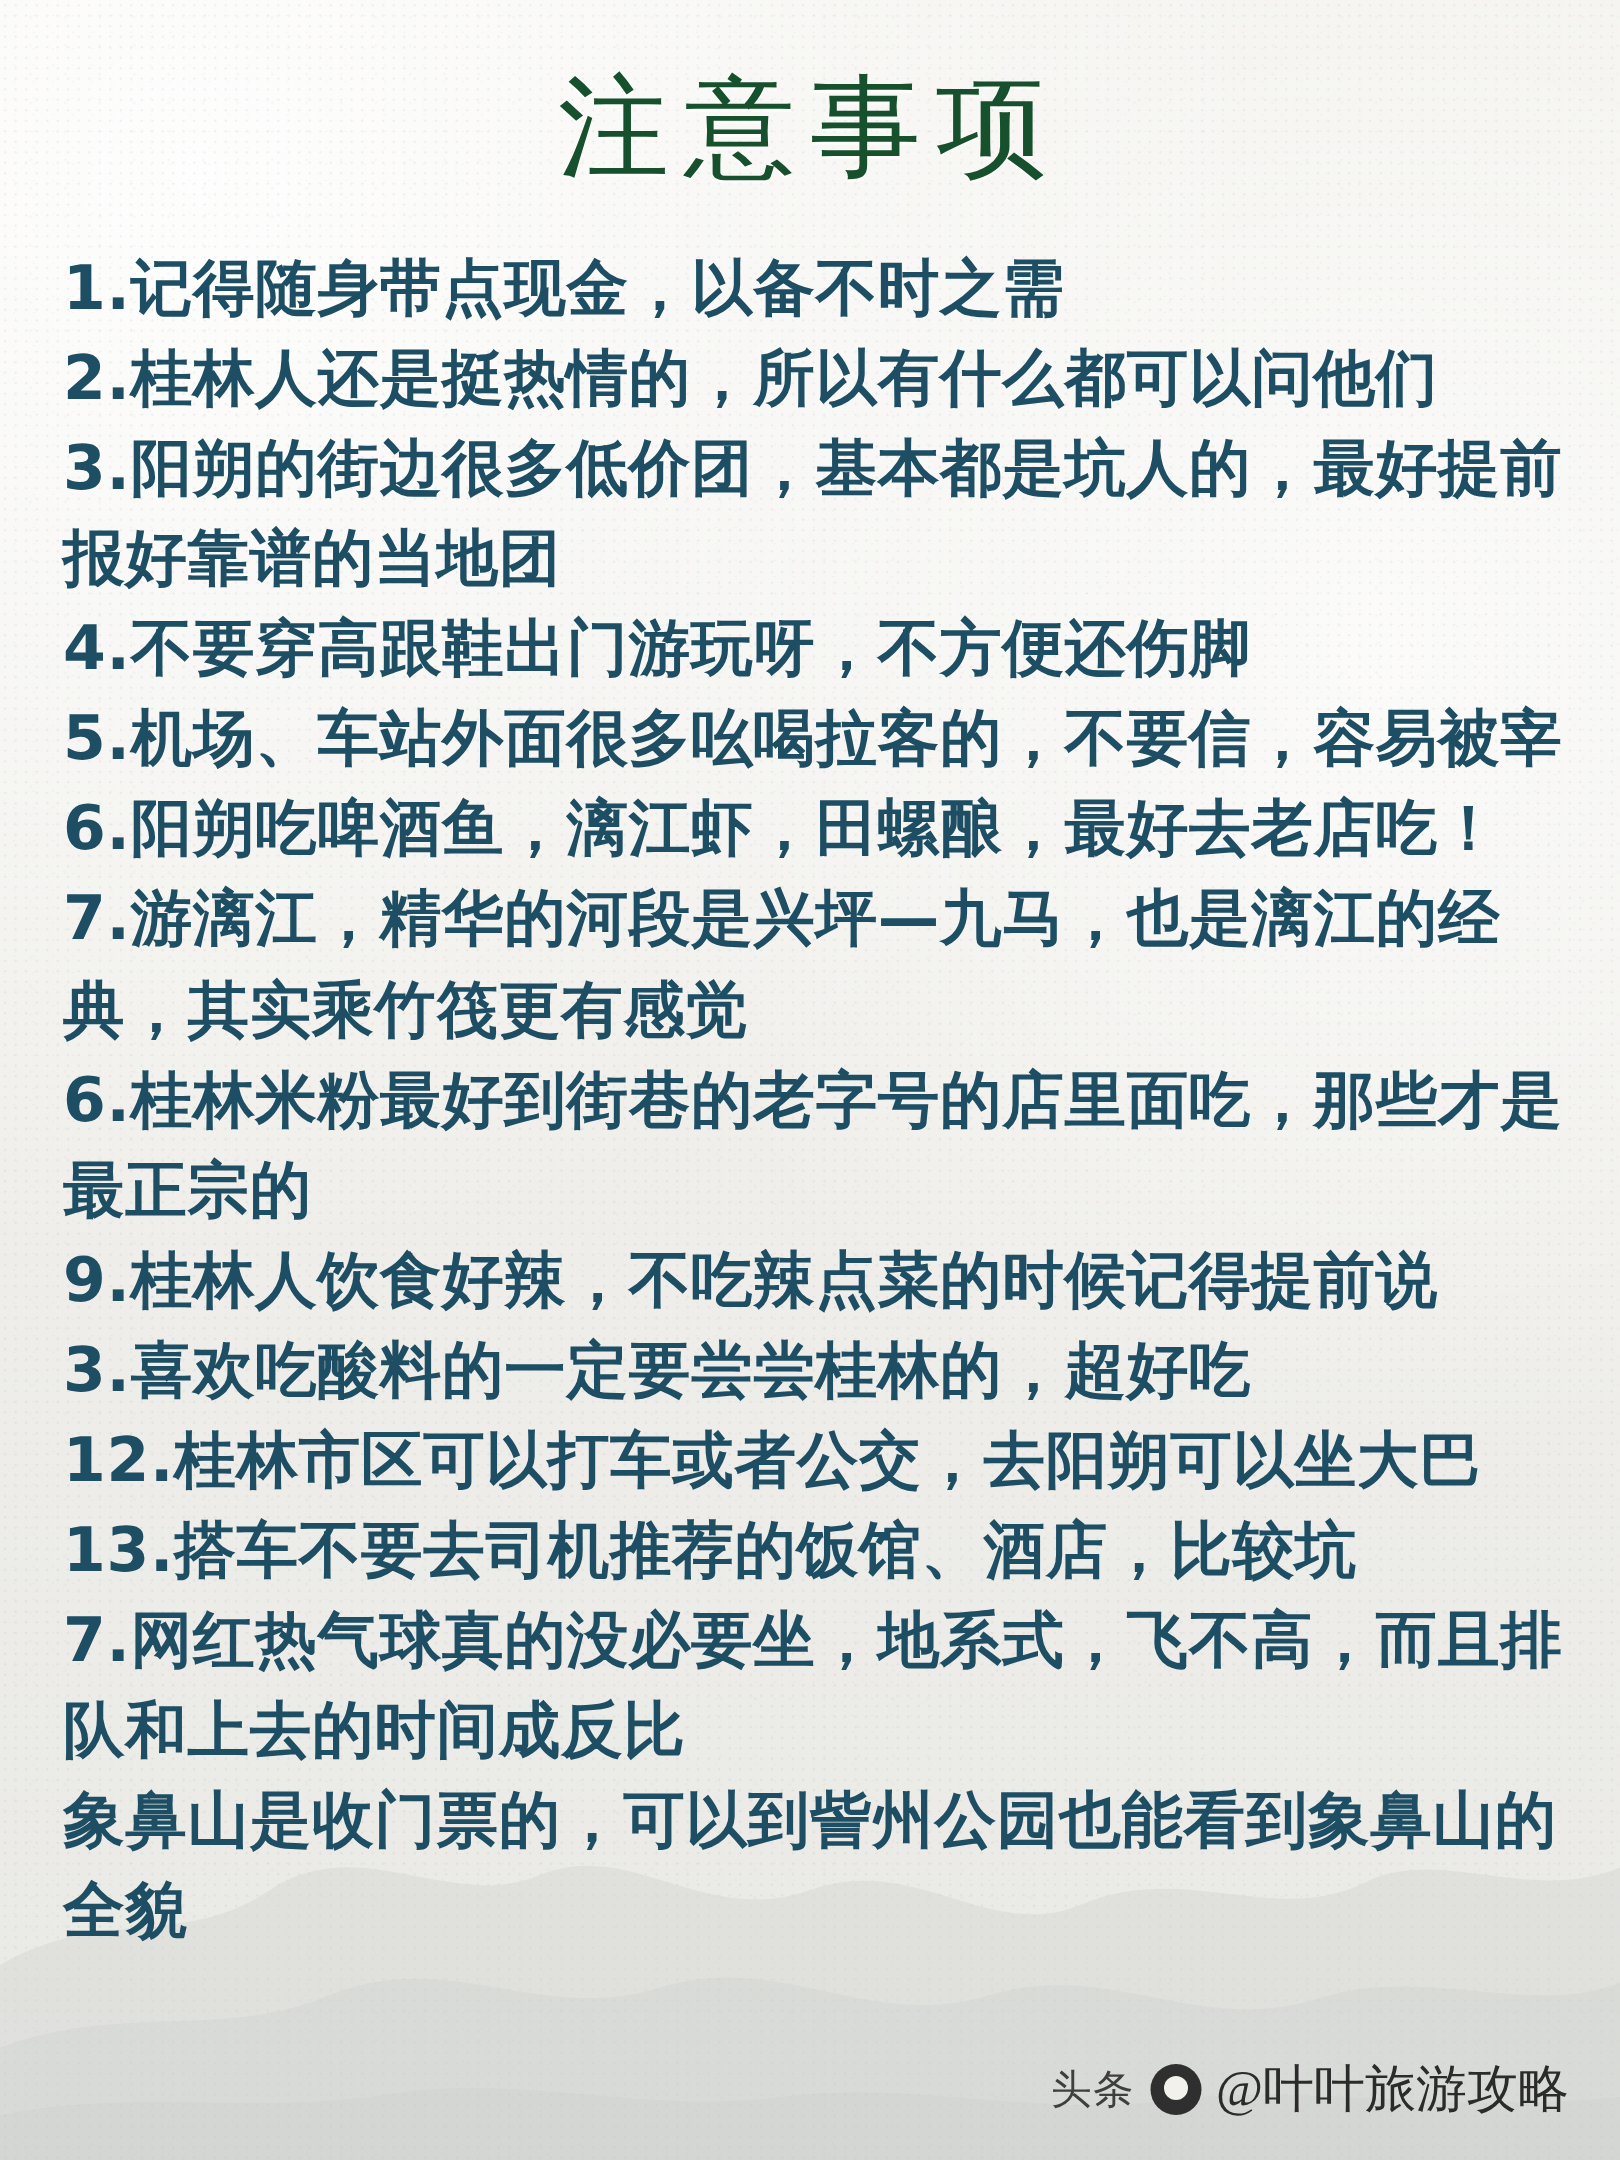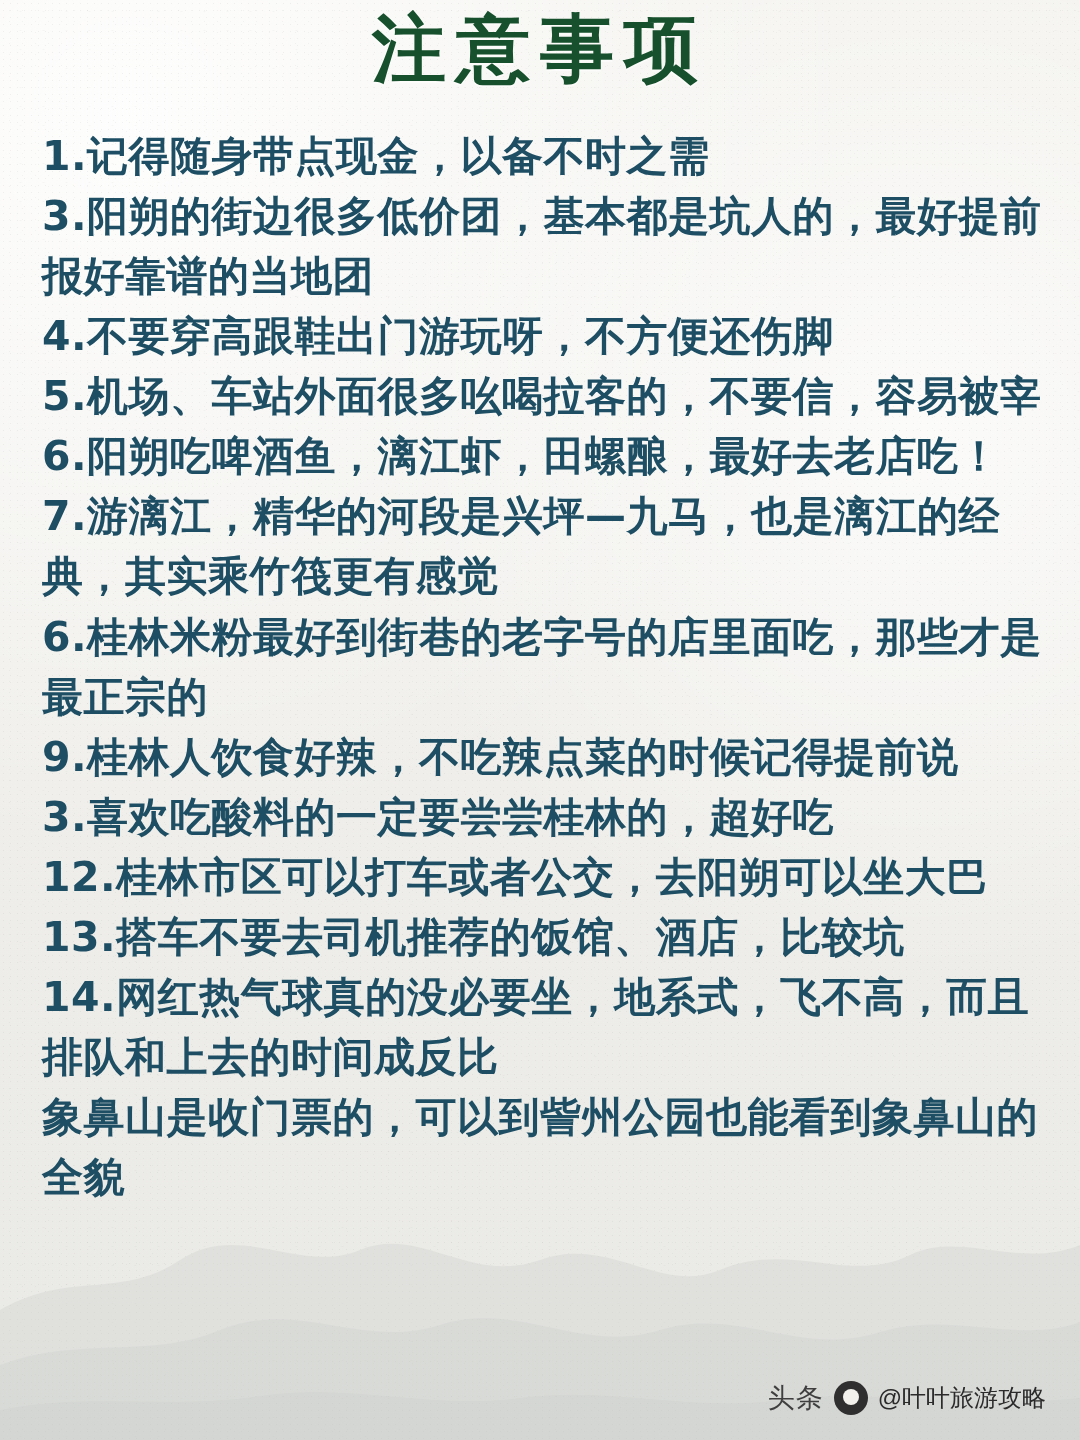--- a/index.html
+++ b/index.html
@@ -47,22 +47,23 @@
     bottom: 0;
     width: 1080px;
     height: 330px;
     pointer-events: none;
     opacity: 0.5;
   }
 
   .title {
     position: relative;
     text-align: center;
+    padding-top: 36px;
     font-family: "Liberation Serif", "DejaVu Serif", serif;
-    font-weight: bold;
+    font-weight: normal;
     font-size: 74px;
     letter-spacing: 10px;
     color: #16502c;
     text-shadow: 0 2px 0 rgba(255,255,255,0.6);
   }
 
   .content {
     position: relative;
     padding: 26px 38px 0 42px;
   }
@@ -105,52 +106,53 @@
     content: "";
     position: absolute;
     left: 9px;
     top: 8px;
     width: 16px;
     height: 16px;
     border-radius: 50%;
     background: #f2f1ec;
   }
   .footer-handle {
-    font-size: 24px;
+    font-size: 34px;
     color: #2b2b2b;
-    font-family: Liberation Sans, sans-serif;
+    font-family: Liberation Serif, serif;
   }
 </style>
 </head>
 <body>
 
 <div class="page">
   <div class="paper-texture"></div>
 
   <svg class="mountains" viewBox="0 0 1080 330" preserveAspectRatio="none">
     <path d="M0,200 C70,160 120,190 180,150 C240,110 300,165 360,140 C420,115 470,175 540,150 C610,125 660,185 720,160 C790,130 850,175 910,145 C960,120 1020,160 1080,135 L1080,330 L0,330 Z" fill="#cfd2cf" opacity="0.75"></path>
     <path d="M0,255 C80,225 150,250 220,220 C300,188 360,240 440,215 C520,190 580,245 660,220 C740,196 800,248 880,222 C950,200 1020,235 1080,212 L1080,330 L0,330 Z" fill="#c3c7c4" opacity="0.7"></path>
     <path d="M0,300 C90,282 170,300 260,286 C350,272 430,300 520,288 C610,276 690,302 780,290 C870,278 960,300 1080,288 L1080,330 L0,330 Z" fill="#b9bdba" opacity="0.6"></path>
   </svg>
 
   <div class="title">注意事项</div>
 
   <div class="content">
     <div class="line">1.记得随身带点现金，以备不时之需</div>
+    <div class="line">2.桂林人还是挺热情的，所以有什么都可以问他们</div>
     <div class="line">3.阳朔的街边很多低价团，基本都是坑人的，最好提前报好靠谱的当地团</div>
     <div class="line">4.不要穿高跟鞋出门游玩呀，不方便还伤脚</div>
     <div class="line">5.机场、车站外面很多吆喝拉客的，不要信，容易被宰</div>
     <div class="line">6.阳朔吃啤酒鱼，漓江虾，田螺酿，最好去老店吃！</div>
     <div class="line">7.游漓江，精华的河段是兴坪—九马，也是漓江的经典，其实乘竹筏更有感觉</div>
     <div class="line">6.桂林米粉最好到街巷的老字号的店里面吃，那些才是最正宗的</div>
     <div class="line">9.桂林人饮食好辣，不吃辣点菜的时候记得提前说</div>
     <div class="line">3.喜欢吃酸料的一定要尝尝桂林的，超好吃</div>
     <div class="line">12.桂林市区可以打车或者公交，去阳朔可以坐大巴</div>
     <div class="line">13.搭车不要去司机推荐的饭馆、酒店，比较坑</div>
-    <div class="line">14.网红热气球真的没必要坐，地系式，飞不高，而且排队和上去的时间成反比</div>
+    <div class="line">7.网红热气球真的没必要坐，地系式，飞不高，而且排队和上去的时间成反比</div>
     <div class="line">象鼻山是收门票的，可以到訾州公园也能看到象鼻山的全貌</div>
   </div>
 
   <div class="footer">
     <span class="footer-brand">头条</span>
     <span class="footer-avatar"></span>
     <span class="footer-handle">@叶叶旅游攻略</span>
   </div>
 </div>
 

